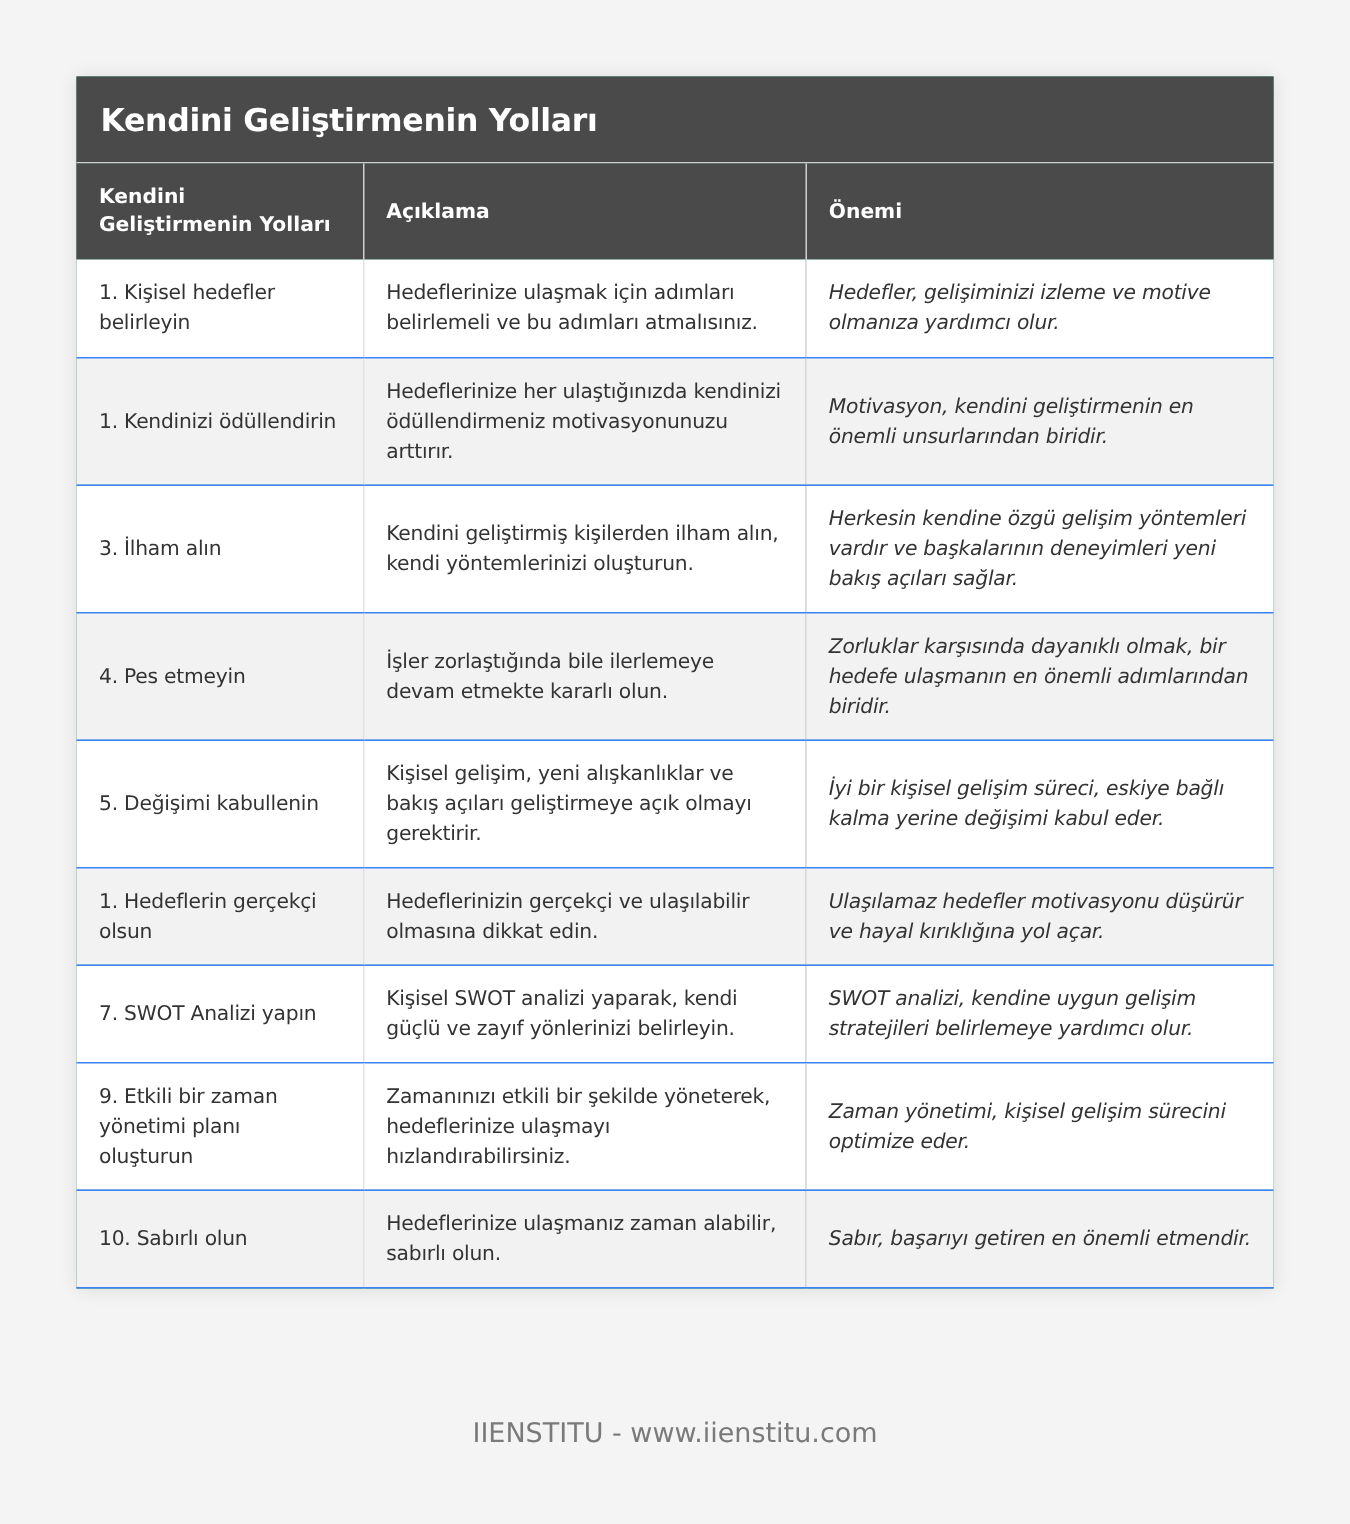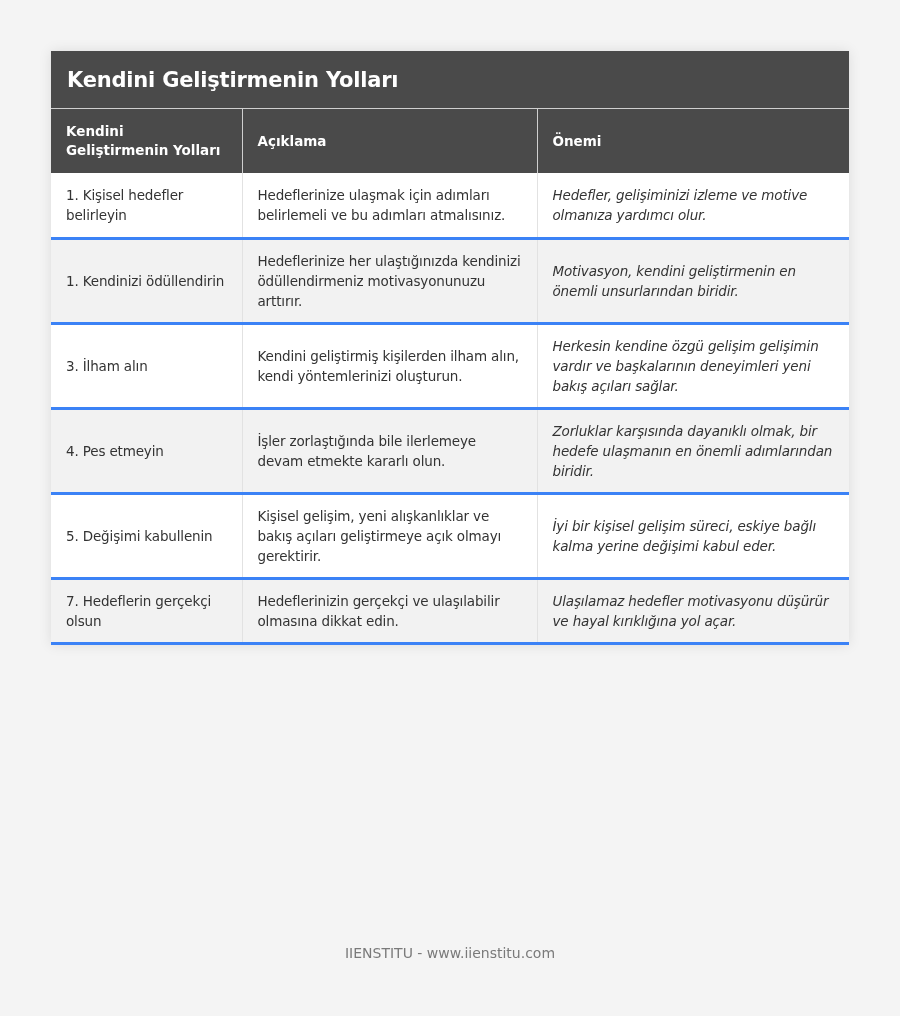--- a/index.html
+++ b/index.html
@@ -50,33 +50,33 @@
       border-right: 1px solid #cfcfcf;
     }
     th:last-child { border-right: none; }
     td {
       font-size: 13.5px;
       line-height: 20px;
       color: #333333;
       padding: 0 15px;
       vertical-align: middle;
       border-right: 1px solid #e2e2e2;
-      border-bottom: 3px solid #3b82f6;
+      border-bottom: 1px solid #3b82f6;
       letter-spacing: -0.15px;
     }
     td:last-child { border-right: none; font-style: italic; }
     tr.even td { background: #f2f2f2; }
     tr.odd td { background: #ffffff; }
     .footer {
       position: absolute;
       top: 945px;
       left: 0;
       width: 900px;
       text-align: center;
-      font-size: 14px;
+      font-size: 18px;
       color: #7a7a7a;
     }
   </style>
 </head>
 <body>
 
 <div class="wrap">
   <div class="title-bar">Kendini Geliştirmenin Yolları</div>
   <table>
     <colgroup>
@@ -98,34 +98,49 @@
         <td>Hedefler, gelişiminizi izleme ve motive olmanıza yardımcı olur.</td>
       </tr>
       <tr class="even" style="height:85px">
         <td>1. Kendinizi ödüllendirin</td>
         <td>Hedeflerinize her ulaştığınızda kendinizi ödüllendirmeniz motivasyonunuzu arttırır.</td>
         <td>Motivasyon, kendini geliştirmenin en önemli unsurlarından biridir.</td>
       </tr>
       <tr class="odd" style="height:85px">
         <td>3. İlham alın</td>
         <td>Kendini geliştirmiş kişilerden ilham alın, kendi yöntemlerinizi oluşturun.</td>
-        <td>Herkesin kendine özgü gelişim gelişimin vardır ve başkalarının deneyimleri yeni bakış açıları sağlar.</td>
+        <td>Herkesin kendine özgü gelişim yöntemleri vardır ve başkalarının deneyimleri yeni bakış açıları sağlar.</td>
       </tr>
       <tr class="even" style="height:85px">
         <td>4. Pes etmeyin</td>
         <td>İşler zorlaştığında bile ilerlemeye devam etmekte kararlı olun.</td>
         <td>Zorluklar karşısında dayanıklı olmak, bir hedefe ulaşmanın en önemli adımlarından biridir.</td>
       </tr>
       <tr class="odd" style="height:85px">
         <td>5. Değişimi kabullenin</td>
         <td>Kişisel gelişim, yeni alışkanlıklar ve bakış açıları geliştirmeye açık olmayı gerektirir.</td>
         <td>İyi bir kişisel gelişim süreci, eskiye bağlı kalma yerine değişimi kabul eder.</td>
       </tr>
       <tr class="even" style="height:65px">
-        <td>7. Hedeflerin gerçekçi olsun</td>
+        <td>1. Hedeflerin gerçekçi olsun</td>
         <td>Hedeflerinizin gerçekçi ve ulaşılabilir olmasına dikkat edin.</td>
         <td>Ulaşılamaz hedefler motivasyonu düşürür ve hayal kırıklığına yol açar.</td>
+      </tr>
+      <tr class="odd" style="height:65px">
+        <td>7. SWOT Analizi yapın</td>
+        <td>Kişisel SWOT analizi yaparak, kendi güçlü ve zayıf yönlerinizi belirleyin.</td>
+        <td>SWOT analizi, kendine uygun gelişim stratejileri belirlemeye yardımcı olur.</td>
+      </tr>
+      <tr class="odd" style="height:85px">
+        <td>9. Etkili bir zaman yönetimi planı oluşturun</td>
+        <td>Zamanınızı etkili bir şekilde yöneterek, hedeflerinize ulaşmayı hızlandırabilirsiniz.</td>
+        <td>Zaman yönetimi, kişisel gelişim sürecini optimize eder.</td>
+      </tr>
+      <tr class="even" style="height:65px">
+        <td>10. Sabırlı olun</td>
+        <td>Hedeflerinize ulaşmanız zaman alabilir, sabırlı olun.</td>
+        <td>Sabır, başarıyı getiren en önemli etmendir.</td>
       </tr>
     </tbody>
   </table>
 </div>
 
 <div class="footer">IIENSTITU - www.iienstitu.com</div>
 
 </body></html>

